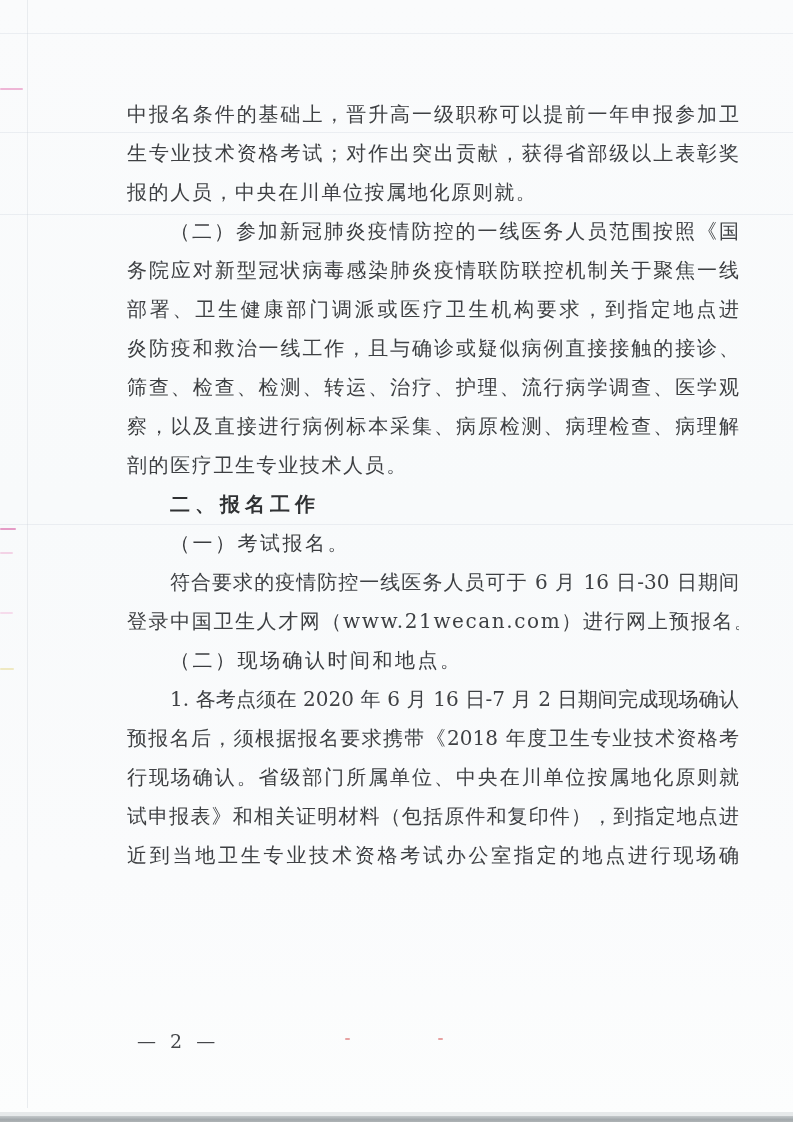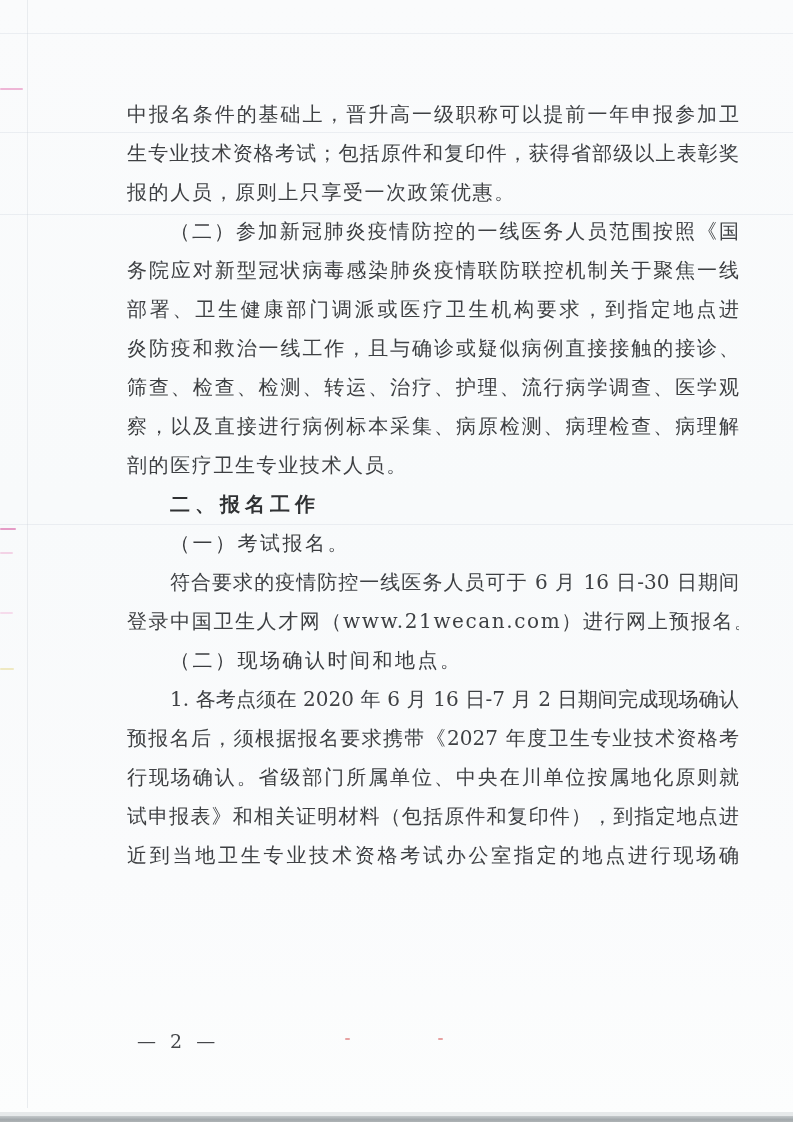--- a/index.html
+++ b/index.html
@@ -66,22 +66,22 @@
   <div class="mark yellow1"></div>
   <div class="speck k1"></div>
   <div class="speck k2"></div>
   <div class="bottom-shadow"></div>
   <div class="bottom-bar"></div>
 
   <div class="doc">
 
     <div>
       <div class="line j">中报名条件的基础上，晋升高一级职称可以提前一年申报参加卫</div>
-      <div class="line j">生专业技术资格考试；包括原件和复印件，获得省部级以上表彰奖</div>
-      <div class="line">报的人员，原则上只享受一次政策优惠。</div>
+      <div class="line j">生专业技术资格考试；对作出突出贡献，获得省部级以上表彰奖</div>
+      <div class="line">报的人员，中央在川单位按属地化原则就。</div>
     </div>
 
     <div>
       <div class="line j indent">（二）参加新冠肺炎疫情防控的一线医务人员范围按照《国</div>
       <div class="line j">务院应对新型冠状病毒感染肺炎疫情联防联控机制关于聚焦一线</div>
       <div class="line j">部署、卫生健康部门调派或医疗卫生机构要求，到指定地点进</div>
       <div class="line j">炎防疫和救治一线工作，且与确诊或疑似病例直接接触的接诊、</div>
       <div class="line j">筛查、检查、检测、转运、治疗、护理、流行病学调查、医学观</div>
       <div class="line j">察，以及直接进行病例标本采集、病原检测、病理检查、病理解</div>
       <div class="line">剖的医疗卫生专业技术人员。</div>
@@ -99,21 +99,21 @@
       <div class="line j indent">符合要求的疫情防控一线医务人员可于 6 月 16 日-30 日期间</div>
       <div class="line">登录中国卫生人才网（www.21wecan.com）进行网上预报名。</div>
     </div>
 
     <div>
       <div class="line sub indent">（二）现场确认时间和地点。</div>
     </div>
 
     <div>
       <div class="line j indent">1. 各考点须在 2020 年 6 月 16 日-7 月 2 日期间完成现场确认</div>
-      <div class="line j">预报名后，须根据报名要求携带《2027 年度卫生专业技术资格考</div>
+      <div class="line j">预报名后，须根据报名要求携带《2018 年度卫生专业技术资格考</div>
       <div class="line j">行现场确认。省级部门所属单位、中央在川单位按属地化原则就</div>
       <div class="line j">试申报表》和相关证明材料（包括原件和复印件），到指定地点进</div>
       <div class="line j">近到当地卫生专业技术资格考试办公室指定的地点进行现场确</div>
     </div>
 
   </div>
 
   <div class="page-num">— 2 —</div>
 
 </div>

